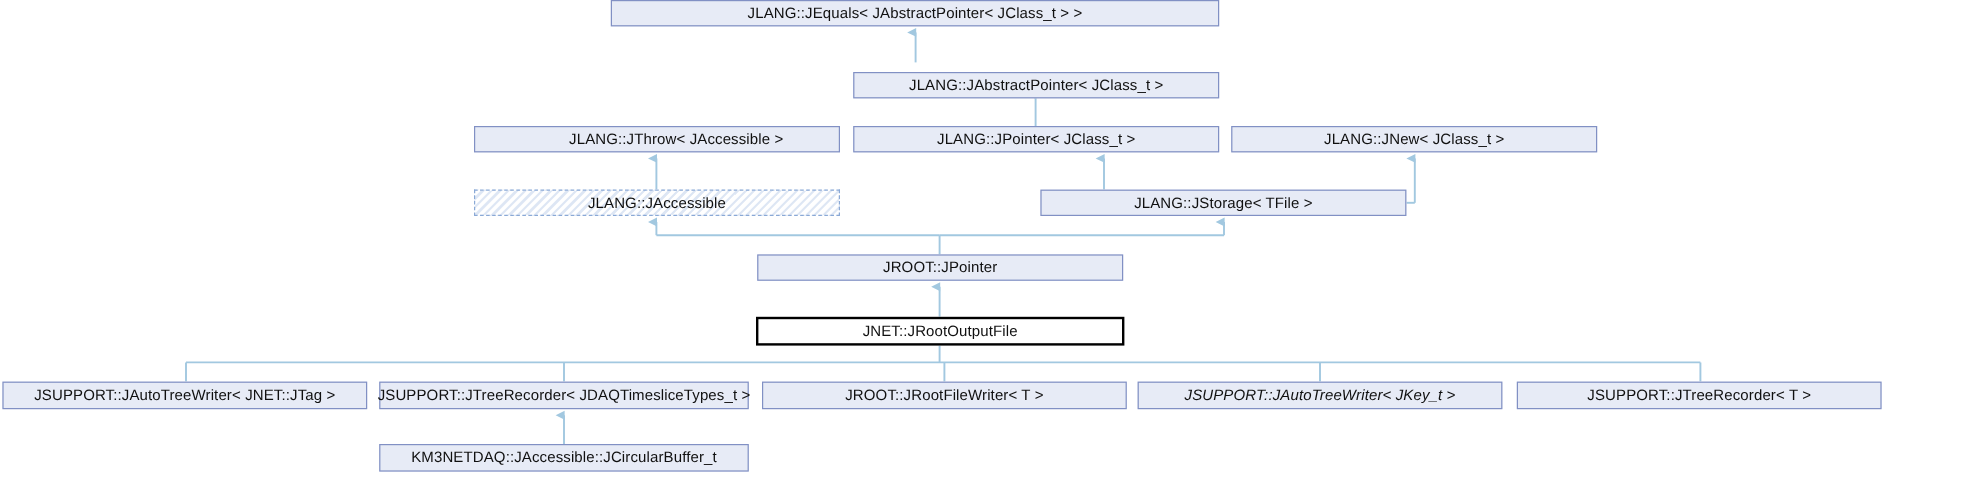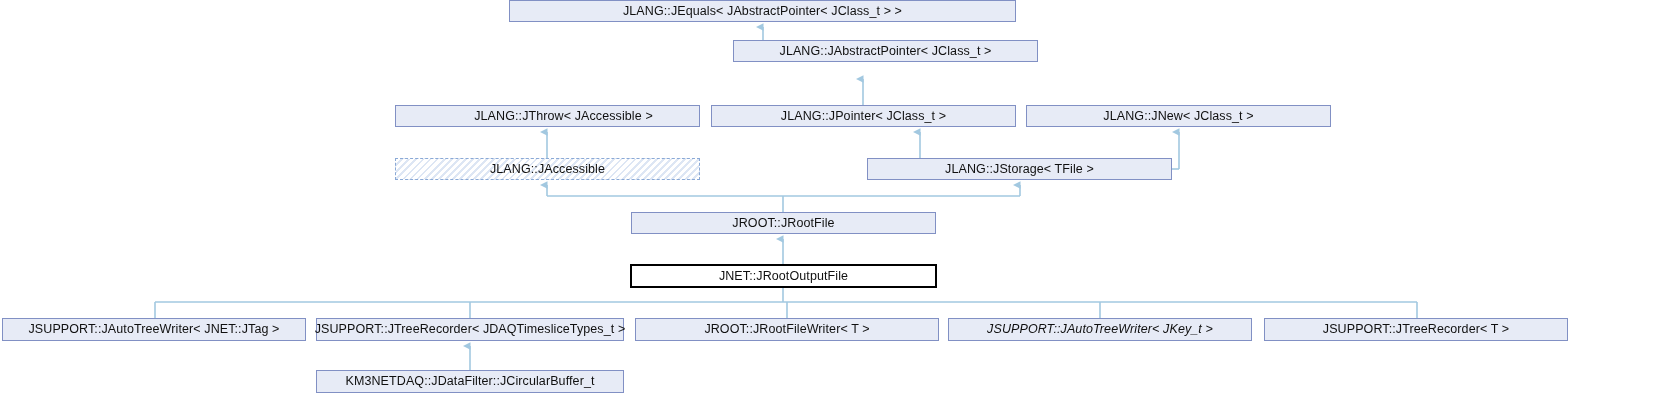--- a/index.html
+++ b/index.html
@@ -108,56 +108,56 @@
       <line x1="1100" y1="318" x2="1100" y2="302"></line>
       <line x1="1417" y1="318" x2="1417" y2="302"></line>
 
       <line x1="470" y1="370" x2="470" y2="346" marker-end="url(#uparrow)"></line>
     </g>
   </svg>
 
   <div class="node" style="left: 509px; top: 0px; width: 507px; height: 22px;">
     <span class="node-label">JLANG::JEquals&lt; JAbstractPointer&lt; JClass_t &gt; &gt;</span>
   </div>
-  <div class="node" style="left: 711px; top: 40px; width: 305px; height: 22px; margin-left: 22px;">
+  <div class="node" style="left: 711px; top: 60px; width: 305px; height: 22px;">
     <span class="node-label">JLANG::JAbstractPointer&lt; JClass_t &gt;</span>
   </div>
   <div class="node" style="left: 395px; top: 105px; width: 305px; height: 22px; padding-left: 32px;">
     <span class="node-label">JLANG::JThrow&lt; JAccessible &gt;</span>
   </div>
   <div class="node" style="left: 711px; top: 105px; width: 305px; height: 22px;">
     <span class="node-label">JLANG::JPointer&lt; JClass_t &gt;</span>
   </div>
   <div class="node" style="left: 1026px; top: 105px; width: 305px; height: 22px;">
     <span class="node-label">JLANG::JNew&lt; JClass_t &gt;</span>
   </div>
   <div class="node abstract" style="left: 395px; top: 158px; width: 305px; height: 22px;">
     <span class="node-label">JLANG::JAccessible</span>
   </div>
   <div class="node" style="left: 867px; top: 158px; width: 305px; height: 22px;">
     <span class="node-label">JLANG::JStorage&lt; TFile &gt;</span>
   </div>
   <div class="node" style="left: 631px; top: 212px; width: 305px; height: 22px;">
-    <span class="node-label">JROOT::JRootFile</span>
+    <span class="node-label">JROOT::JPointer</span>
   </div>
   <div class="node current" style="left: 630px; top: 264px; width: 307px; height: 24px;">
     <span class="node-label">JNET::JRootOutputFile</span>
   </div>
   <div class="node" style="left: 316px; top: 318px; width: 308px; height: 23px;">
     <span class="node-label">JSUPPORT::JTreeRecorder&lt; JDAQTimesliceTypes_t &gt;</span>
   </div>
   <div class="node" style="left: 2px; top: 318px; width: 304px; height: 23px;">
     <span class="node-label">JSUPPORT::JAutoTreeWriter&lt; JNET::JTag &gt;</span>
   </div>
   <div class="node" style="left: 635px; top: 318px; width: 304px; height: 23px;">
     <span class="node-label">JROOT::JRootFileWriter&lt; T &gt;</span>
   </div>
   <div class="node" style="left: 948px; top: 318px; width: 304px; height: 23px; font-style: italic;">
     <span class="node-label">JSUPPORT::JAutoTreeWriter&lt; JKey_t &gt;</span>
   </div>
   <div class="node" style="left: 1264px; top: 318px; width: 304px; height: 23px;">
     <span class="node-label">JSUPPORT::JTreeRecorder&lt; T &gt;</span>
   </div>
   <div class="node" style="left: 316px; top: 370px; width: 308px; height: 23px;">
-    <span class="node-label">KM3NETDAQ::JDataFilter::JCircularBuffer_t</span>
+    <span class="node-label">KM3NETDAQ::JAccessible::JCircularBuffer_t</span>
   </div>
 
 </div>
 
 </body></html>

